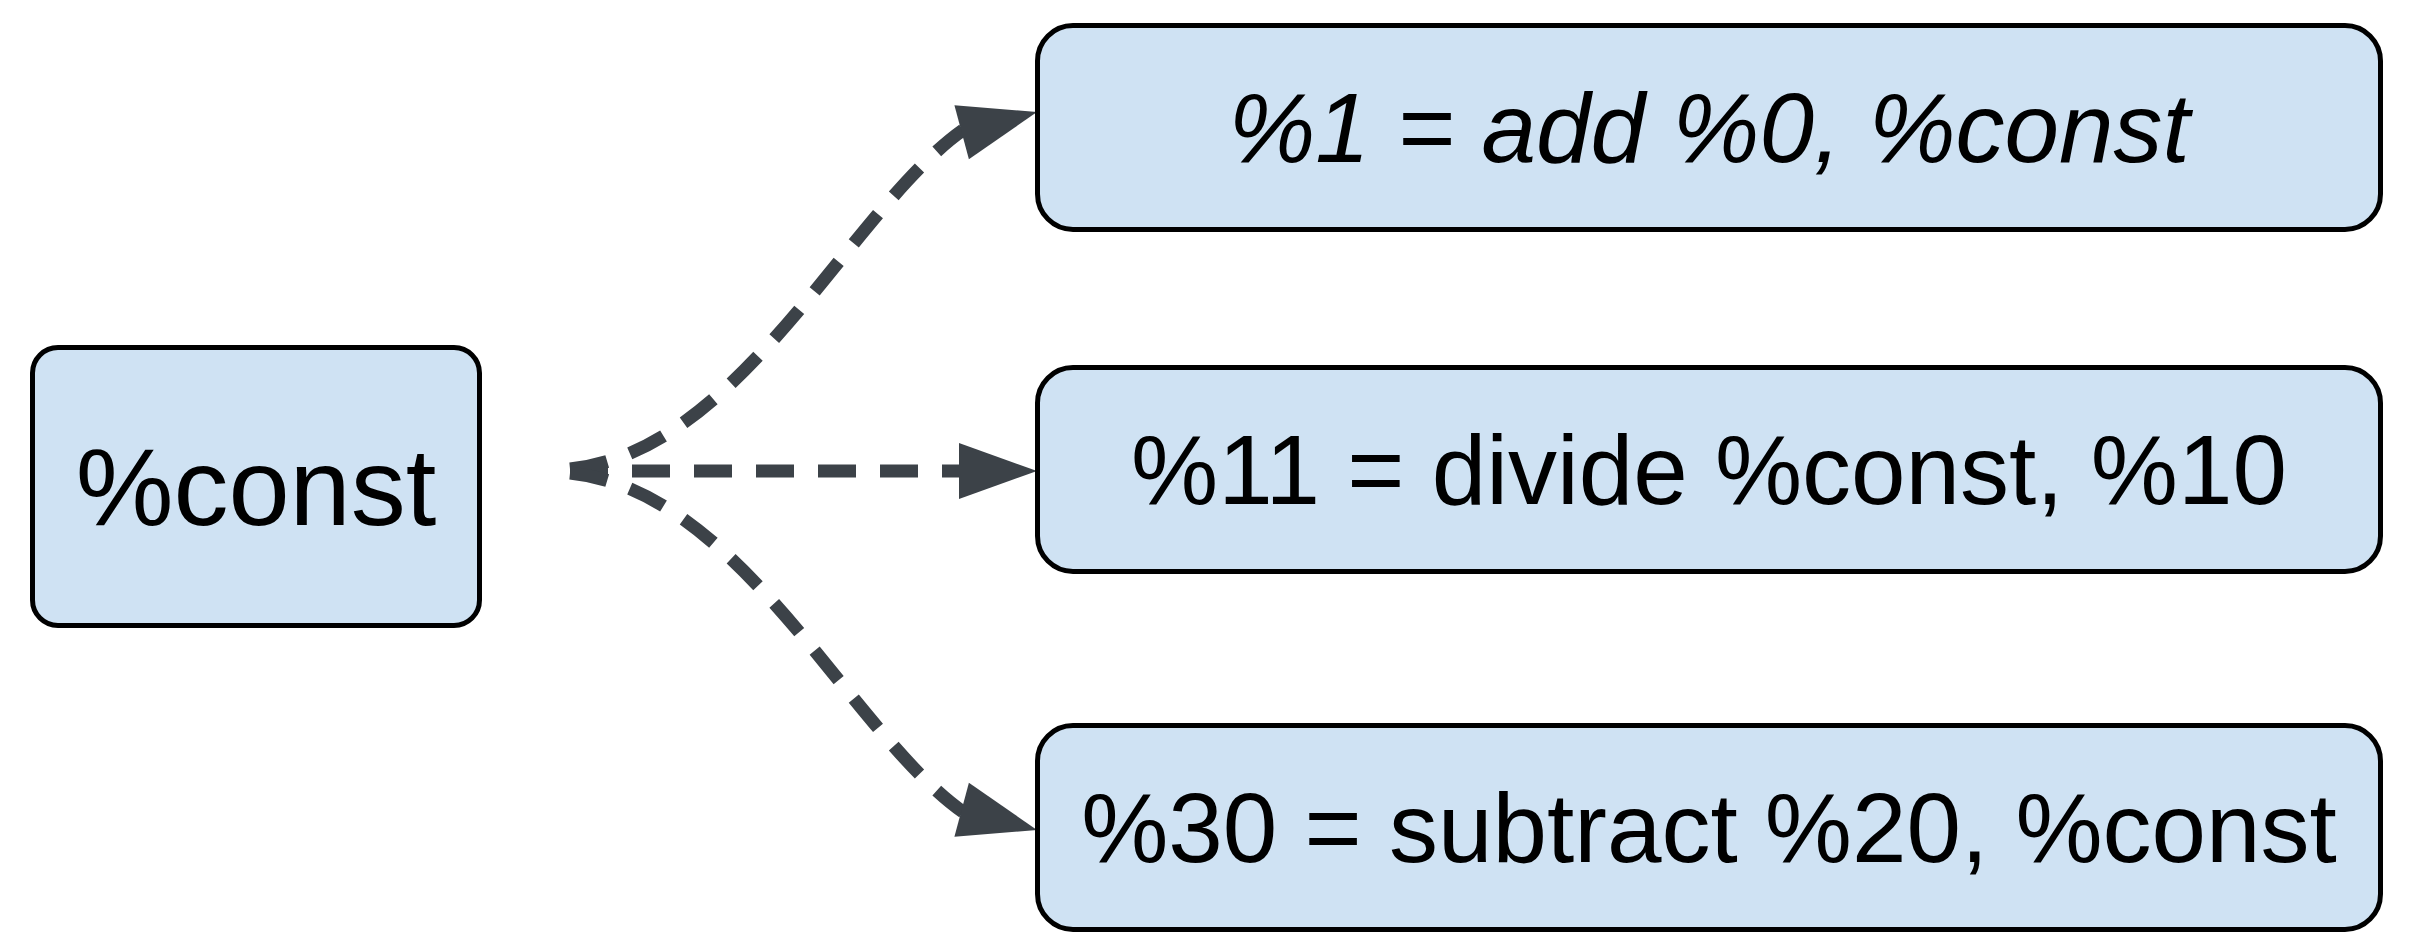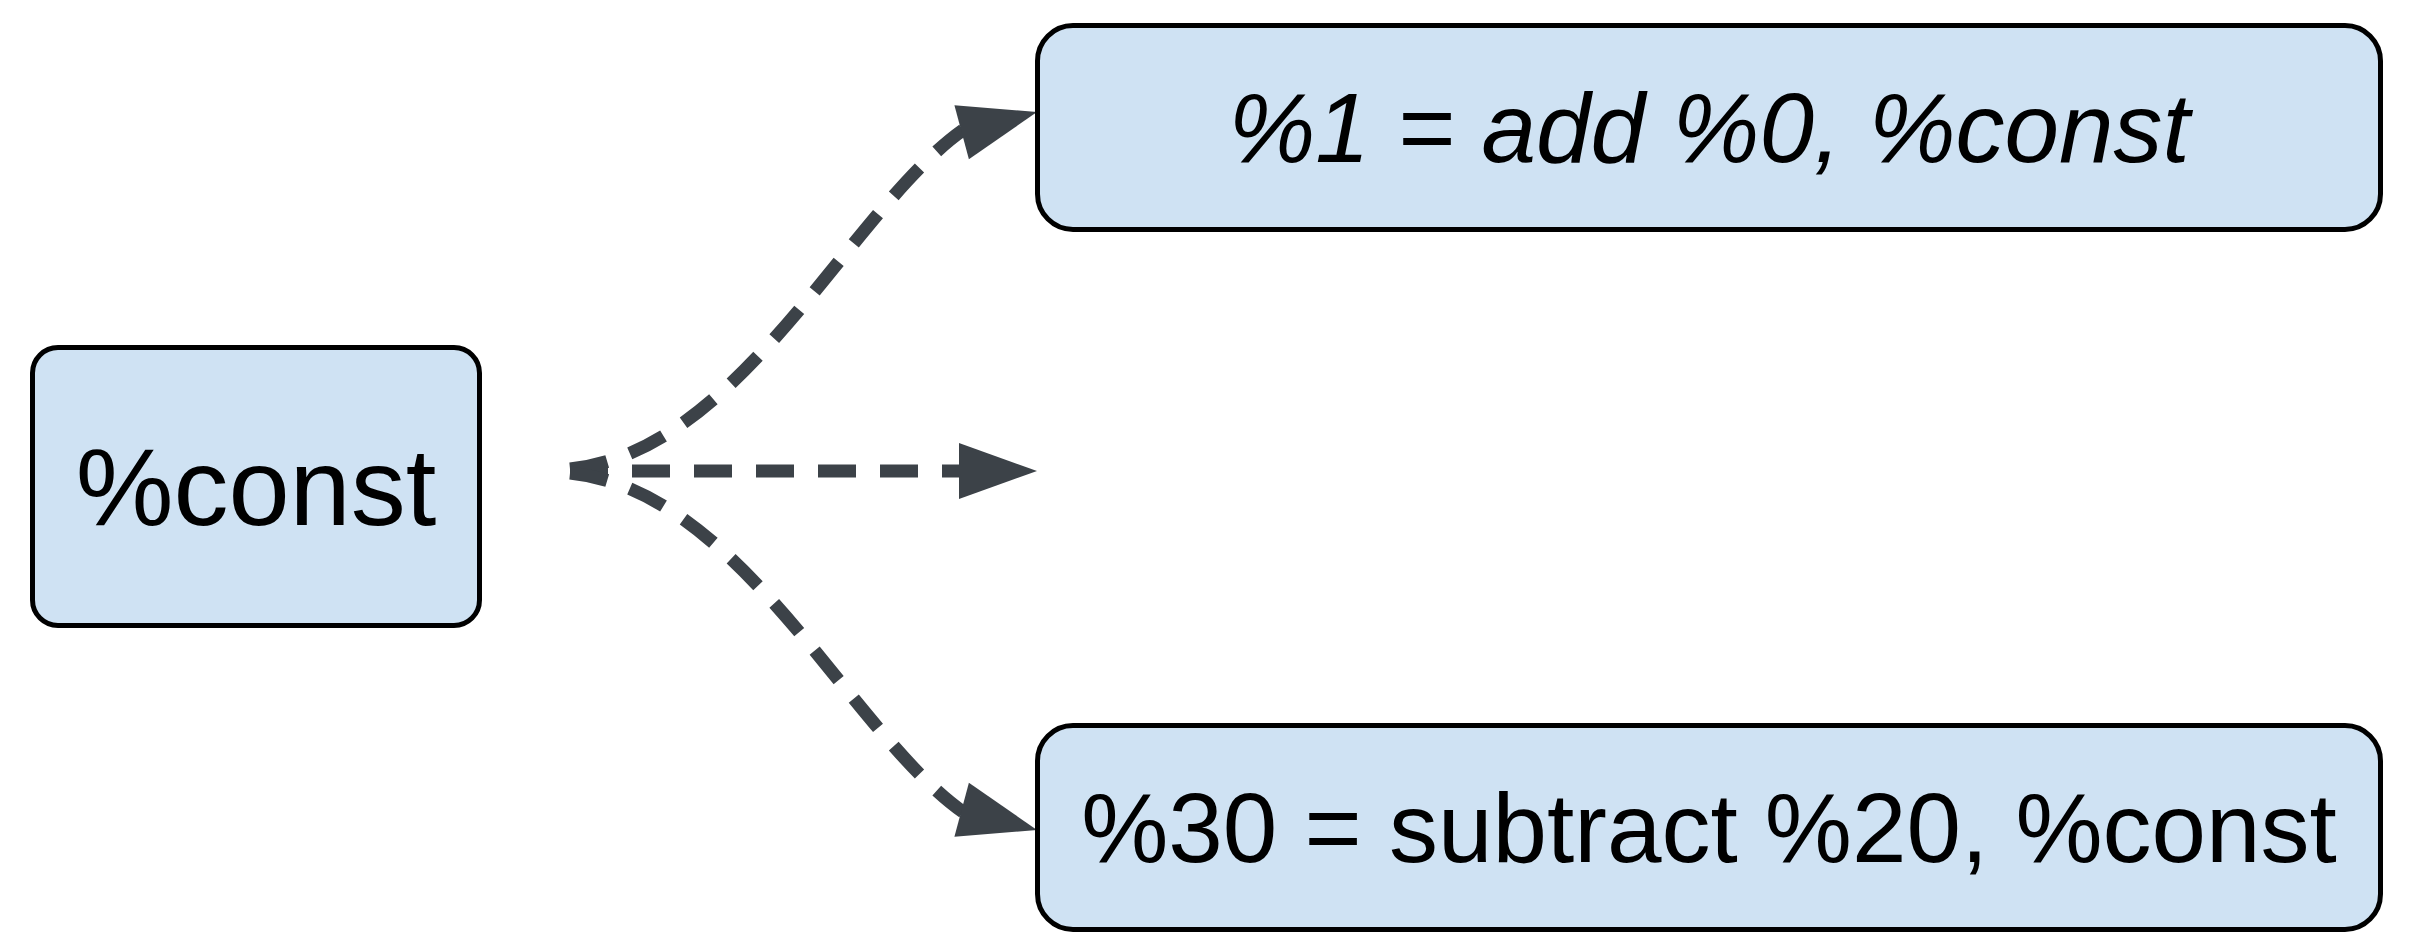--- a/index.html
+++ b/index.html
@@ -76,18 +76,21 @@
   </svg>
 
   <div class="node node-source">
     <span>%const</span>
   </div>
 
   <div class="node node-target t0">
     <span>%1 = add %0, %const</span>
   </div>
 
+  <div class="node node-target t1">
+    <span>%11 = divide %const, %10</span>
+  </div>
 
   <div class="node node-target t2">
     <span>%30 = subtract %20, %const</span>
   </div>
 
 </div>
 
 </body></html>

